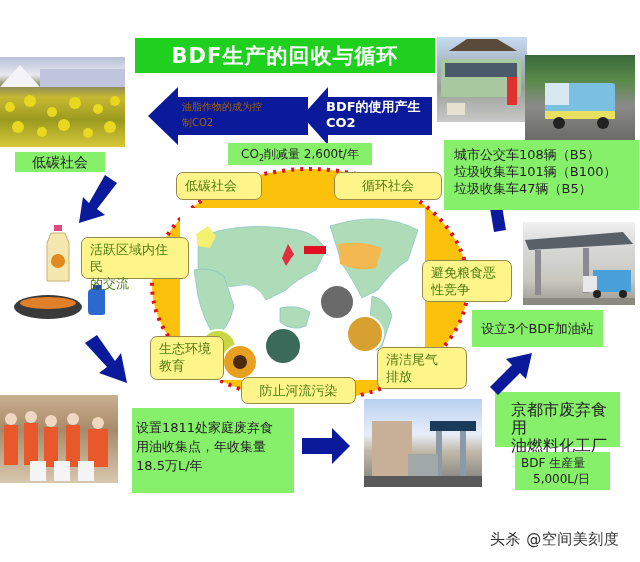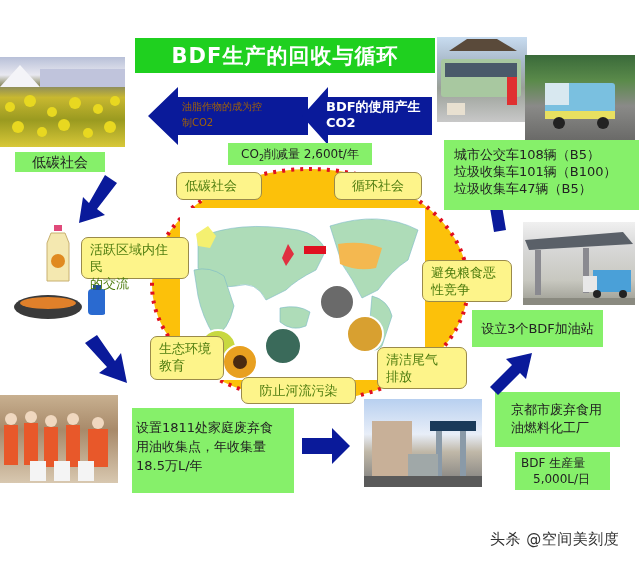--- a/index.html
+++ b/index.html
@@ -121,21 +121,21 @@
   <svg width="118" height="88">
     <rect x="8" y="22" width="40" height="55" fill="#c8b098"></rect>
     <rect x="66" y="22" width="46" height="10" fill="#1a3a5a"></rect>
     <rect x="72" y="32" width="6" height="45" fill="#8a9aa8"></rect>
       <rect x="96" y="32" width="6" height="45" fill="#8a9aa8"></rect>
     <rect x="44" y="55" width="30" height="22" fill="#a0a8a8"></rect>
     <rect x="0" y="77" width="118" height="11" fill="#5a5a5a"></rect>
   </svg>
 </div>
 
-<div class="abs green-box" style="left:495px;top:392px;width:125px;height:55px;padding:9px 0 0 16px;box-sizing:border-box;font-size:13px;line-height:18px;">
+<div class="abs green-box" style="left:495px;top:392px;width:125px;height:55px;padding:9px 0 0 16px;box-sizing:border-box;font-size:16px;line-height:18px;">
   <div>京都市废弃食用</div>
   <div>油燃料化工厂</div>
 </div>
 
 <div class="abs green-box" style="left:515px;top:452px;width:95px;height:38px;padding:3px 16px 0 6px;box-sizing:border-box;font-size:12px;line-height:16px;">
   <div>BDF 生産量</div>
   <div style="padding-left:12px;">5,000L/日</div>
 </div>
 
 <svg class="abs" style="left:490px;top:353px;" width="42" height="42">
@@ -214,21 +214,21 @@
     <circle cx="157" cy="94" r="17" fill="#6a6a6a" stroke="#fff" stroke-width="2"></circle>
     <circle cx="185" cy="126" r="18" fill="#d8a030" stroke="#fff" stroke-width="2"></circle>
   </svg>
 </div>
 
 <div class="abs green-box" style="left:228px;top:143px;width:144px;height:22px;font-size:12px;line-height:22px;text-align:center;">
   <span>CO</span><sub style="font-size:8px;">2</sub><span>削减量  2,600t/年</span>
 </div>
 
 <div class="abs yellow-tag" style="left:176px;top:172px;width:86px;height:28px;line-height:20px;">低碳社会</div>
-<div class="abs yellow-tag" style="left:334px;top:172px;width:88px;height:28px;line-height:20px;text-align:center;">循环社会</div>
+<div class="abs yellow-tag" style="left:334px;top:172px;width:108px;height:28px;line-height:20px;text-align:center;">循环社会</div>
 
 <div class="abs yellow-tag" style="left:81px;top:237px;width:108px;height:42px;">
   <div>活跃区域内住民</div>
   <div>的交流</div>
 </div>
 
 <div class="abs yellow-tag" style="left:422px;top:260px;width:90px;height:42px;">
   <div>避免粮食恶</div>
   <div>性竞争</div>
 </div>

